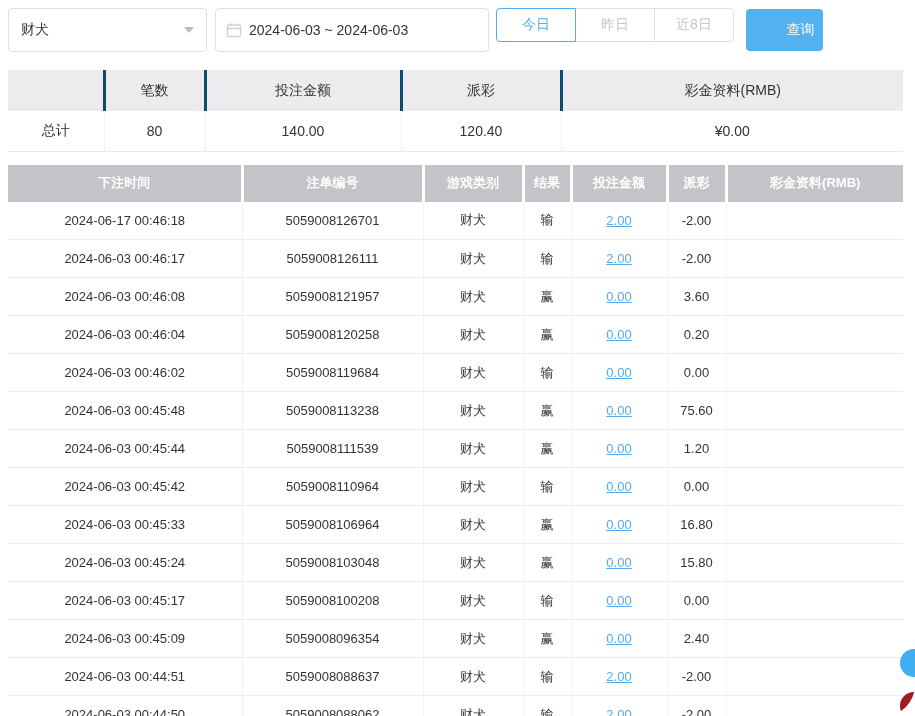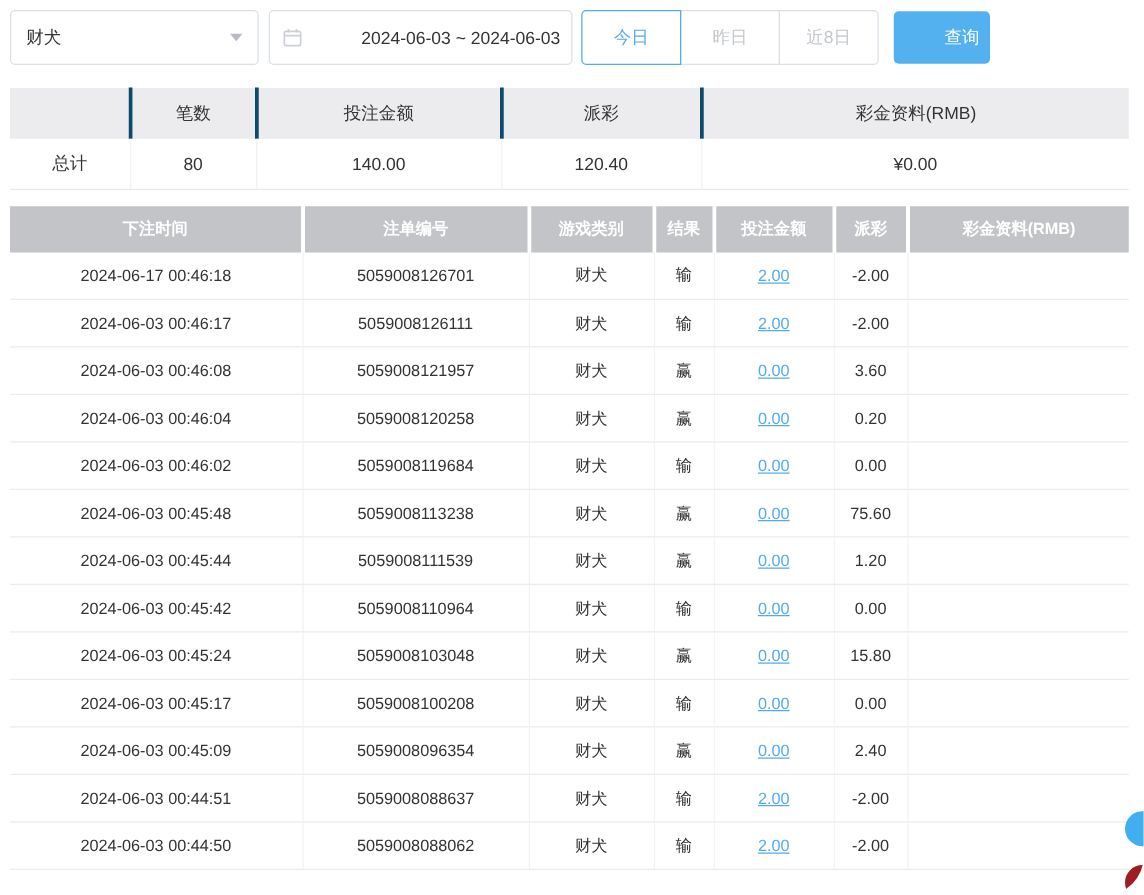--- a/index.html
+++ b/index.html
@@ -41,42 +41,41 @@
     color: #333;
   }
   .caret-down {
     width: 0; height: 0;
     border-left: 5px solid transparent;
     border-right: 5px solid transparent;
     border-top: 6px solid #b8bcc2;
   }
   .date-box {
     margin-left: 8px;
-    width: 243px;
+    width: 274px;
     height: 44px;
     border: 1px solid #dcdfe6;
     border-radius: 4px;
     display: flex;
     align-items: center;
     padding: 12px 10px;
     background: #fff;
     cursor: pointer;
-    gap: 40px;
   }
   .calendar-icon { margin-right: 7px; display: inline-flex; }
   .date-value { font-size: 14px; color: #333; white-space: nowrap; }
 
   .quick-group {
     margin-left: 7px;
     display: flex;
     height: 44px;
   }
   .quick-btn {
     width: 80px;
-    height: 44px;
+    height: 34px;
     background: #fff;
     border: 1px solid #dcdfe6;
     font-size: 14px;
     color: #c3c7cc;
     cursor: pointer;
     font-family: inherit;
   }
   .quick-btn + .quick-btn { margin-left: -1px; }
   .quick-btn:first-child { border-radius: 4px 0 0 4px; }
   .quick-btn:last-child { border-radius: 0 4px 4px 0; }
@@ -329,20 +328,29 @@
     <tr>
       <td>2024-06-03 00:45:42</td>
       <td>5059008110964</td>
       <td>财犬</td>
       <td>输</td>
       <td><a class="bet-link">0.00</a></td>
       <td>0.00</td>
       <td></td>
     </tr>
 
+    <tr>
+      <td>2024-06-03 00:45:33</td>
+      <td>5059008106964</td>
+      <td>财犬</td>
+      <td>赢</td>
+      <td><a class="bet-link">0.00</a></td>
+      <td>16.80</td>
+      <td></td>
+    </tr>
 
     <tr>
       <td>2024-06-03 00:45:24</td>
       <td>5059008103048</td>
       <td>财犬</td>
       <td>赢</td>
       <td><a class="bet-link">0.00</a></td>
       <td>15.80</td>
       <td></td>
     </tr>

